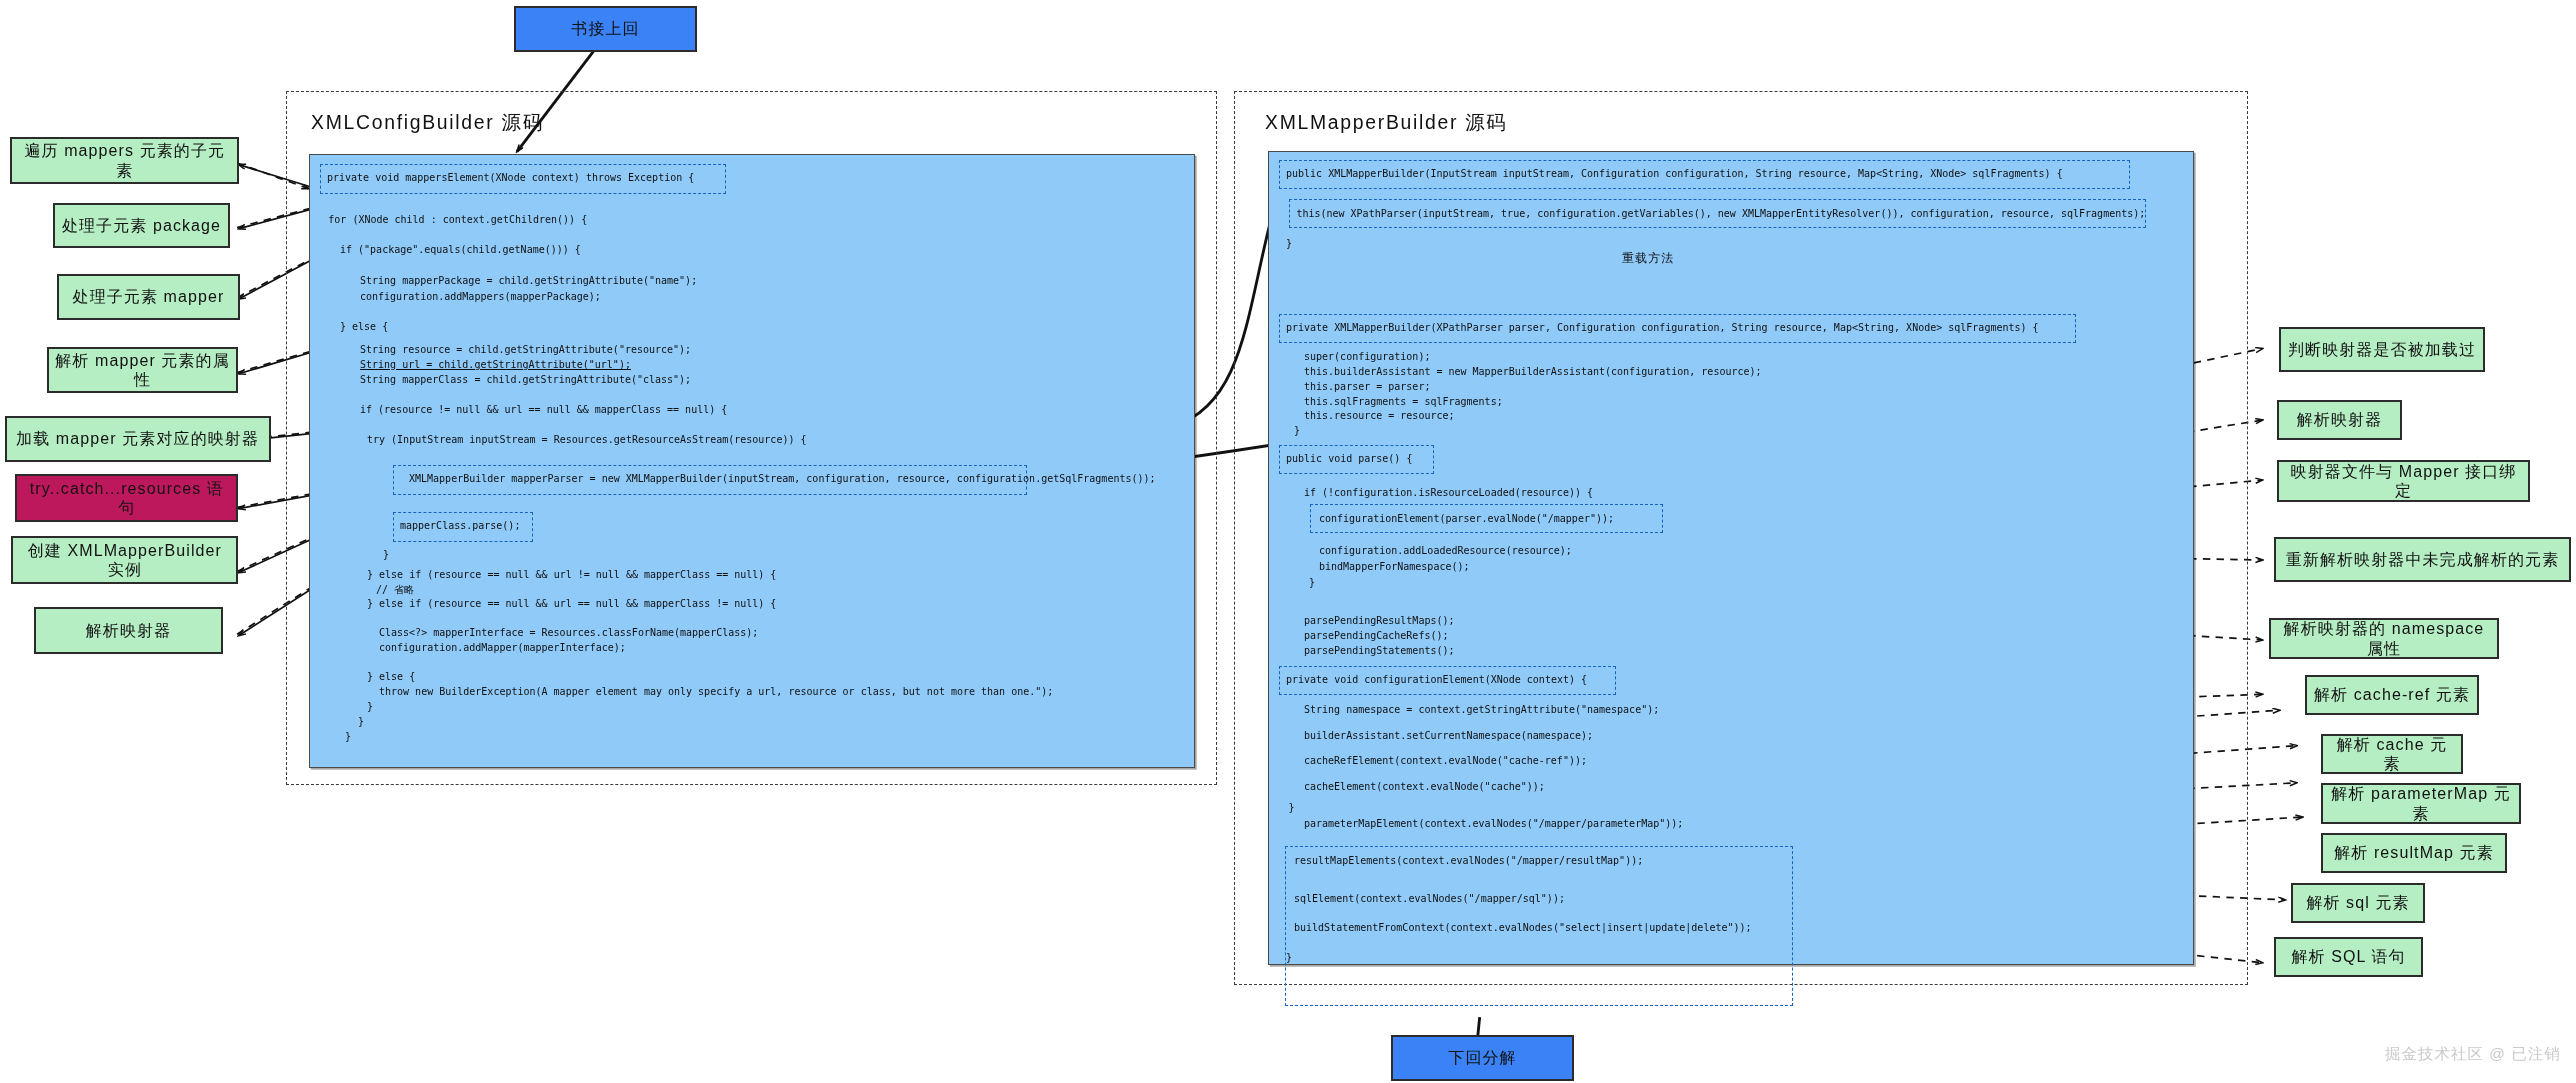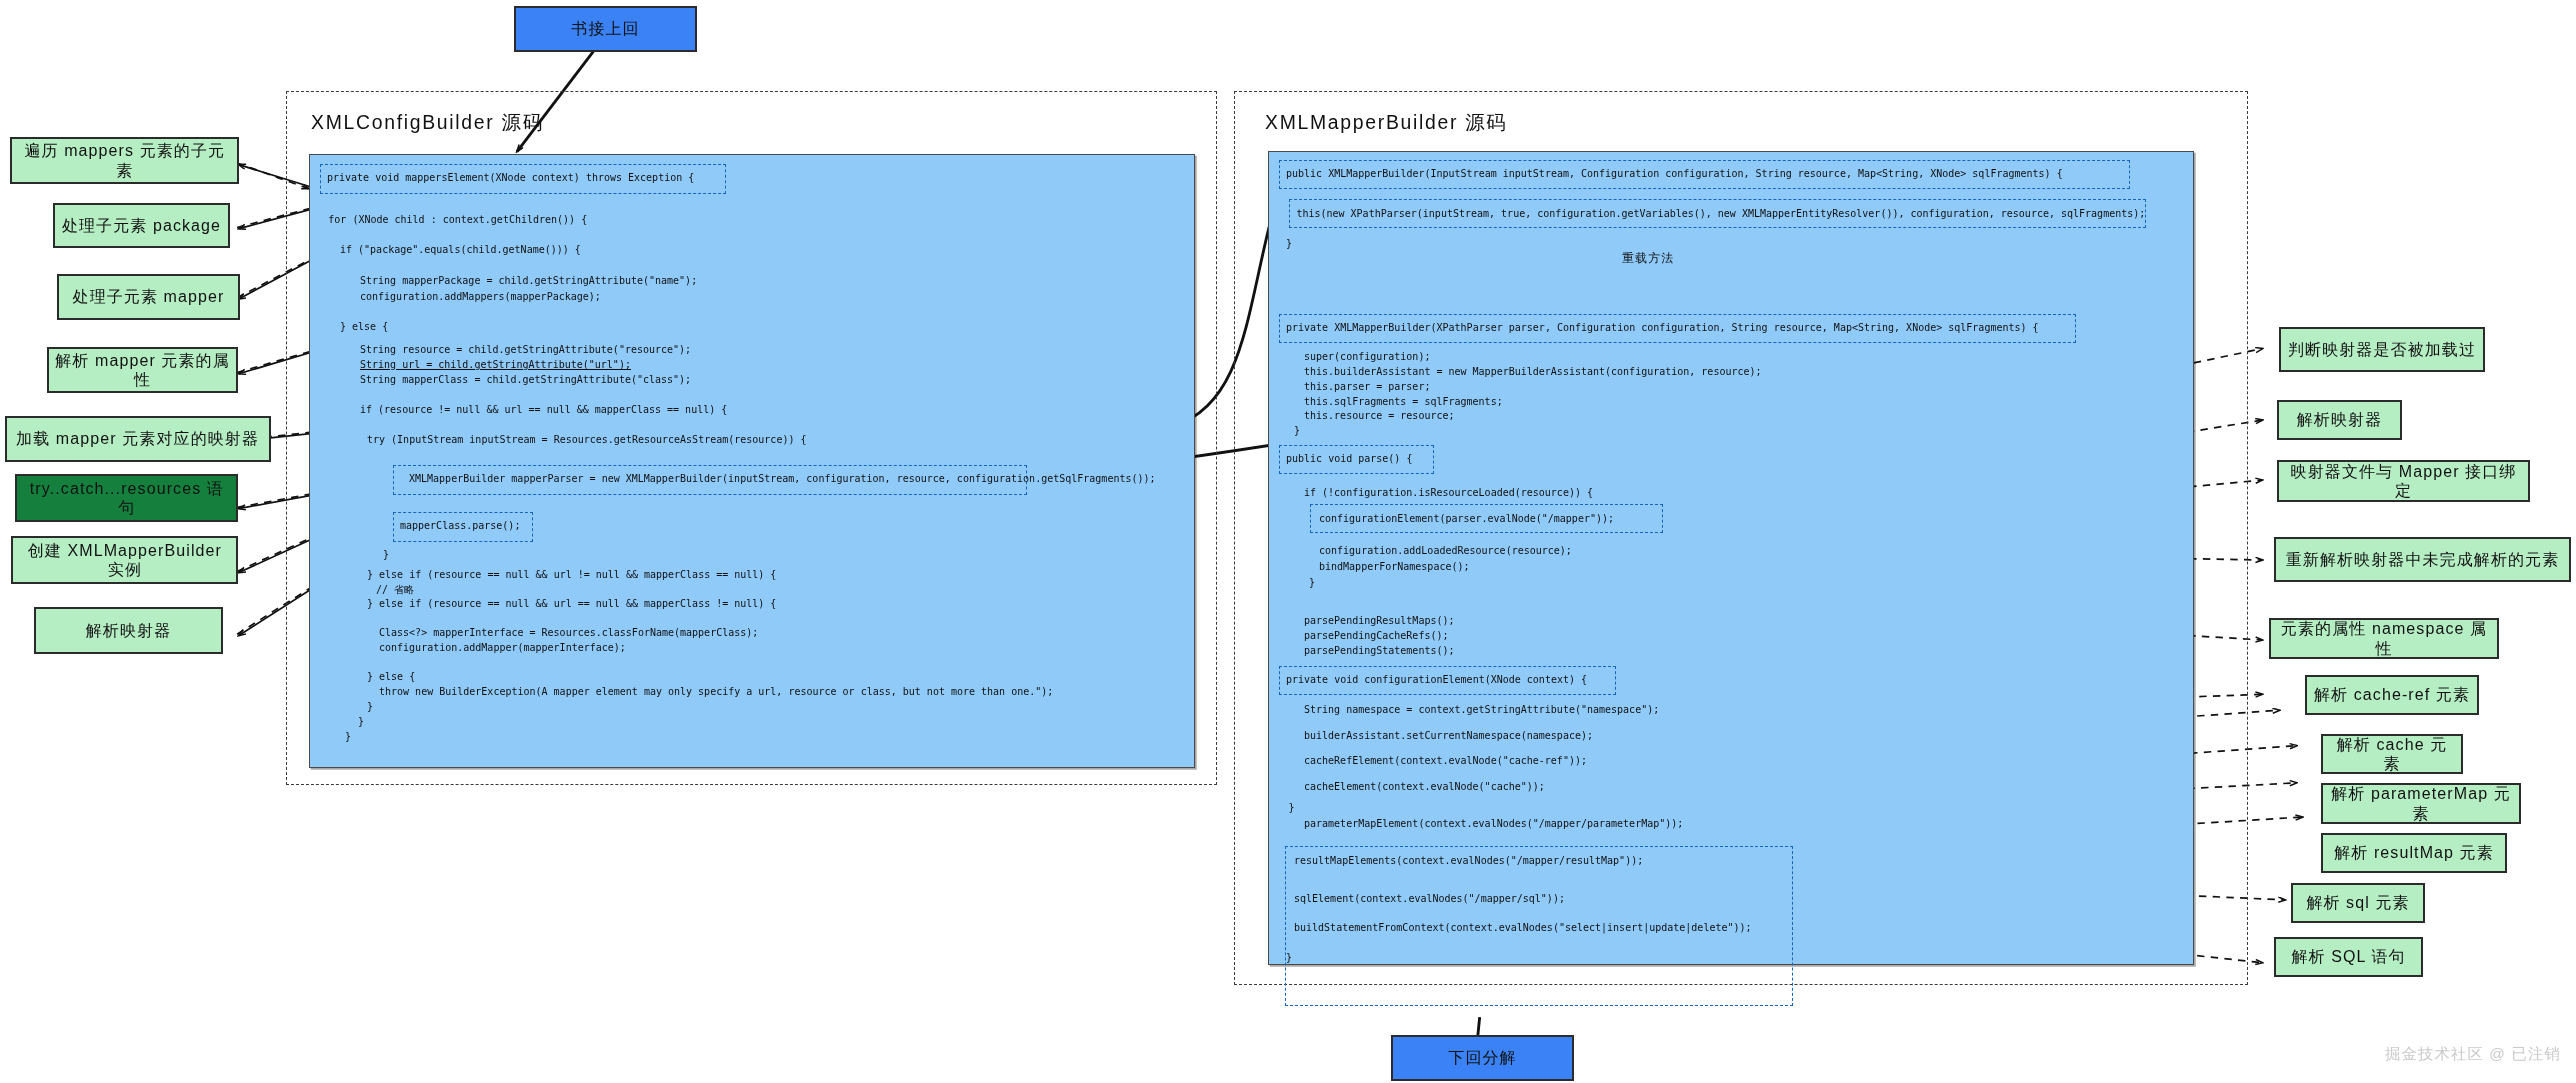--- a/index.html
+++ b/index.html
@@ -5,21 +5,21 @@
   html,body{margin:0;padding:0;background:#ffffff;}
   body{width:2576px;height:1084px;position:relative;overflow:hidden;
        font-family:"Liberation Sans","DejaVu Sans",sans-serif;}
 
   .abs{position:absolute;box-sizing:border-box;}
 
   
   .note{background:#b6eec4;border:2.3px solid #2b2b2b;display:flex;align-items:center;
         justify-content:center;text-align:center;color:#111;font-size:16px;
         letter-spacing:1.1px;line-height:1.2;padding:2.3px 5.7px;}
-  .note.pink{background:#15803d;}
+  .note.pink{background:#be185d;}
   .note.purple{background:#3b82f6;}
 
   
   .panel{border:1.7px dashed #3a3a3a;background:transparent;}
   .panel-title{font-size:19.4px;letter-spacing:1.7px;color:#111;}
 
   
   .codeblock{background:#90caf9;border:1.7px solid #4a4a4a;
              box-shadow:1.7px 1.7px 0 rgba(0,0,0,.35);}
   .code{font-family:"DejaVu Sans Mono","Liberation Mono",monospace;
@@ -207,21 +207,21 @@
 <div class="abs note" style="left:2277px;top:400px;width:125px;height:40px;">
     <span>解析映射器</span>
   </div>
 <div class="abs note" style="left:2277px;top:460px;width:253px;height:42px;">
     <span>映射器文件与 Mapper 接口绑定</span>
   </div>
 <div class="abs note" style="left:2274px;top:537px;width:297px;height:45px;">
     <span>重新解析映射器中未完成解析的元素</span>
   </div>
 <div class="abs note" style="left:2269px;top:618px;width:230px;height:41px;">
-    <span>元素的属性 namespace 属性</span>
+    <span>解析映射器的 namespace 属性</span>
   </div>
 <div class="abs note" style="left:2305px;top:675px;width:174px;height:40px;">
     <span>解析 cache-ref 元素</span>
   </div>
 <div class="abs note" style="left:2321px;top:734px;width:142px;height:40px;">
     <span>解析 cache 元素</span>
   </div>
 <div class="abs note" style="left:2321px;top:783px;width:200px;height:41px;">
     <span>解析 parameterMap 元素</span>
   </div>

